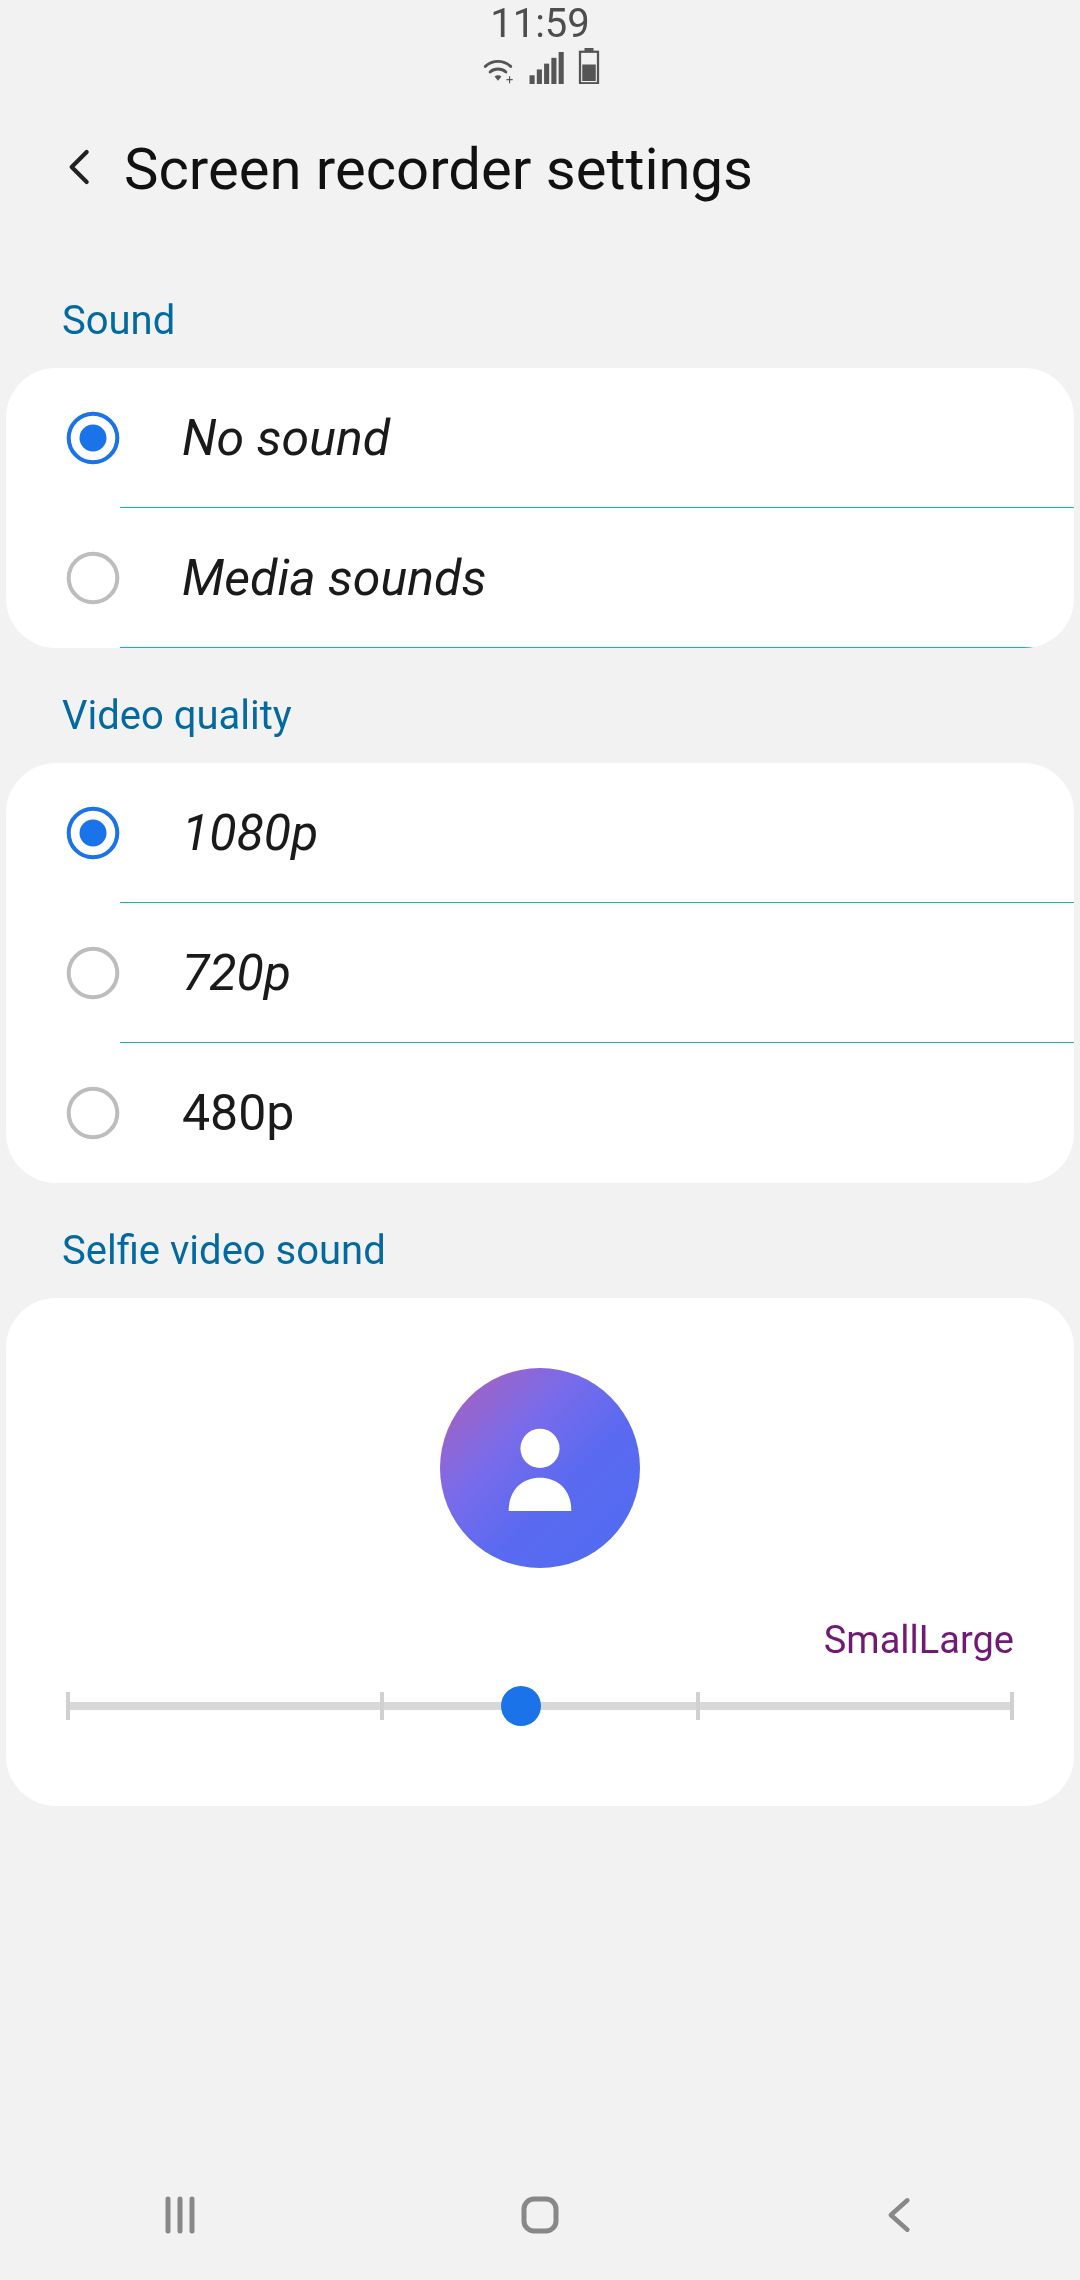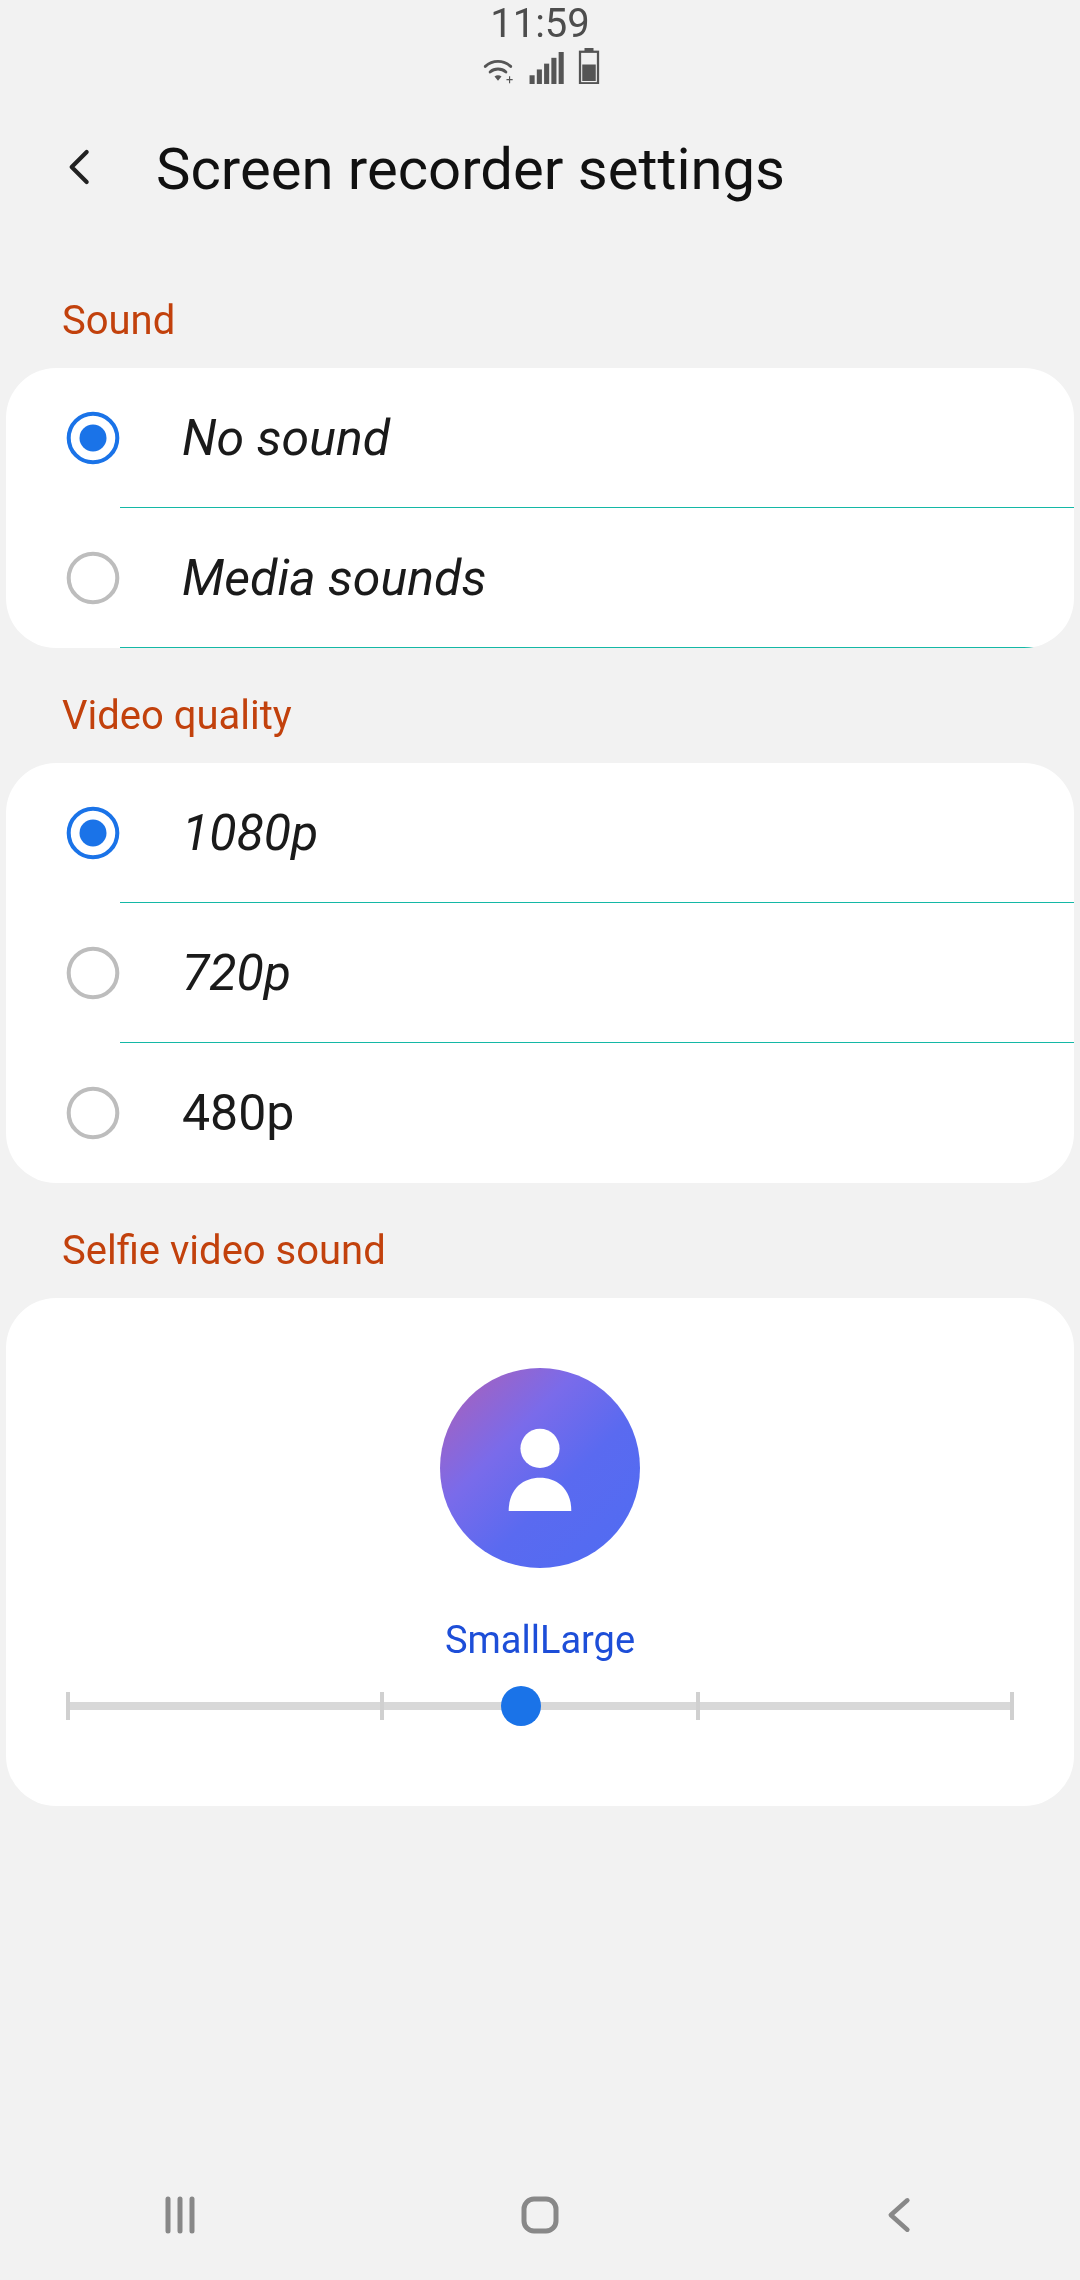--- a/index.html
+++ b/index.html
@@ -23,31 +23,31 @@
     color: #4d4d4d;
     flex-direction: column;
   }
   .status-right { display: flex; align-items: center; gap: 12px; }
 
   
   .header {
     display: flex;
     align-items: center;
     padding: 50px 0 50px 60px;
-    gap: 56px;
+    gap: 24px;
   }
   .header .title {
     font-size: 58px;
     font-weight: 400;
     color: #111;
   }
 
   .section-label {
     font-size: 40px;
-    color: #c2410c;
+    color: #0369a1;
     padding: 44px 0 24px 62px;
   }
 
   .card {
     background: #fff;
     margin: 0 6px;
     border-radius: 50px;
     overflow: hidden;
   }
 
@@ -79,21 +79,21 @@
   
   .selfie-card { padding: 50px 60px 80px 60px; }
   .selfie-preview {
     display:flex; justify-content:center; padding-top: 20px; padding-bottom: 50px;
   }
   .avatar {
     width: 200px; height: 200px; border-radius: 50%;
     background: linear-gradient(135deg, #b05fb3 0%, #7a6bea 35%, #5a6af0 60%, #4f6cf2 100%);
     display:flex; align-items:center; justify-content:center;
   }
-  .slider-labels { display:flex; justify-content:center; font-size:38px; color:#1d4ed8; padding-bottom: 24px;}
+  .slider-labels { display:flex; justify-content:flex-end; font-size:38px; color:#701a75; padding-bottom: 24px;}
   .slider-wrap { position:relative; height:40px; }
   .slider-track { position:absolute; top:16px; left:0; right:0; height:8px; background:#d8d8d8; border-radius:4px;}
   .slider-tick { position:absolute; top:6px; width:4px; height:28px; background:#d0d0d0; }
   .slider-thumb { position:absolute; top:0; width:40px; height:40px; border-radius:50%; background:#1a73e8; transform:translateX(-50%);}
 
   
   .navbar {
     position:absolute; bottom:0; left:0; right:0; height:130px;
     display:flex; align-items:center; justify-content:space-around;
   }

